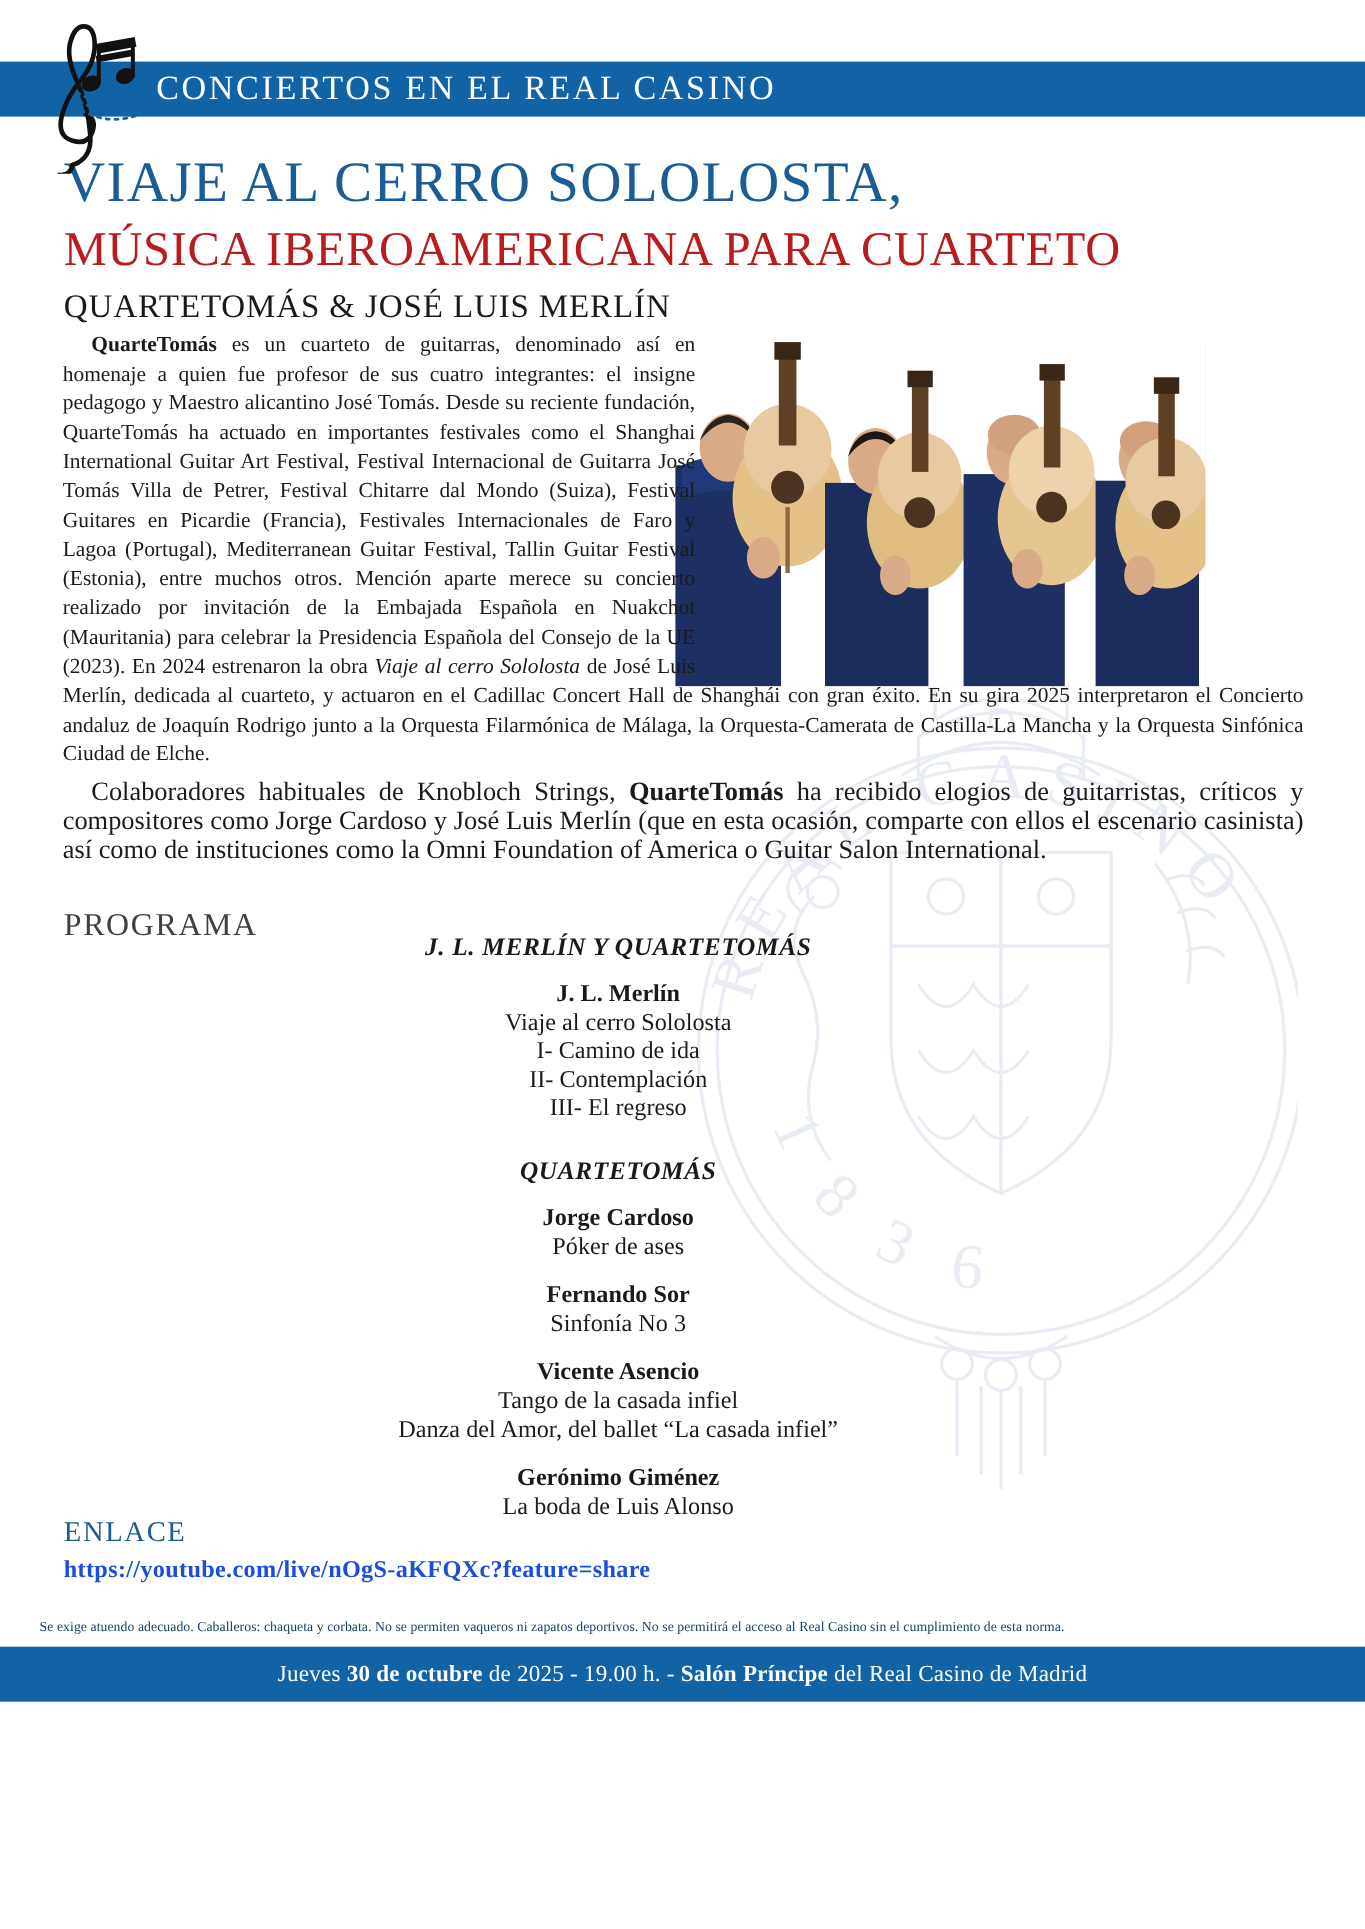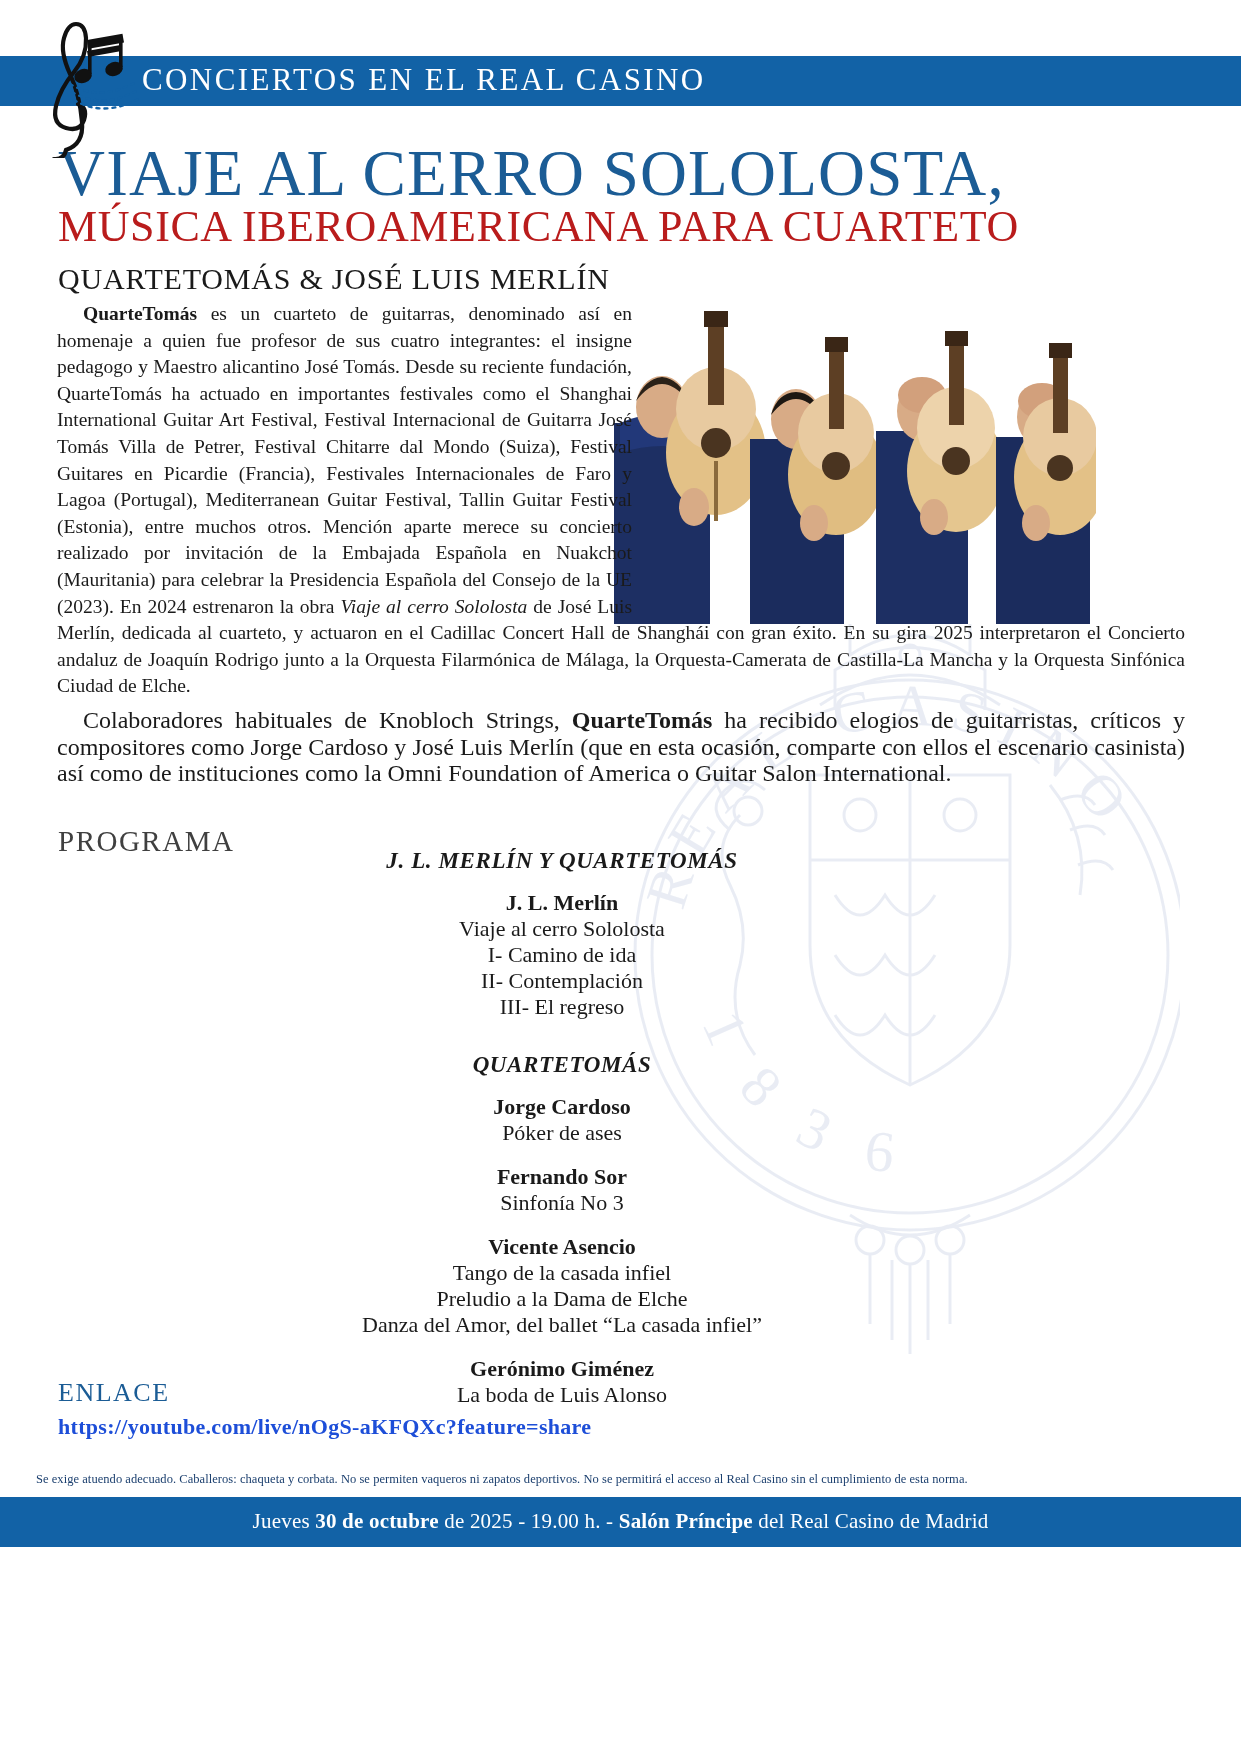--- a/index.html
+++ b/index.html
@@ -58,21 +58,21 @@
     z-index: 5;
   }
 
   
   #main-title {
     position: absolute;
     left: 58px;
     top: 141px;
     z-index: 3;
     color: #1B5C95;
-    font-size: 65px;
+    font-size: 52px;
     letter-spacing: 1.2px;
     line-height: 1;
     white-space: nowrap;
   }
   #sub-title {
     position: absolute;
     left: 58px;
     top: 205px;
     z-index: 3;
     color: #b91c1c;
@@ -414,21 +414,20 @@
       <div class="prog-composer">Jorge Cardoso</div>
       <div class="prog-work">Póker de ases</div>
     </div>
     <div class="prog-group">
       <div class="prog-composer">Fernando Sor</div>
       <div class="prog-work">Sinfonía No 3</div>
     </div>
     <div class="prog-group">
       <div class="prog-composer">Vicente Asencio</div>
       <div class="prog-work">Tango de la casada infiel</div>
-      <div class="prog-work">Preludio a la Dama de Elche</div>
       <div class="prog-work">Danza del Amor, del ballet “La casada infiel”</div>
     </div>
     <div class="prog-group">
       <div class="prog-composer">Gerónimo Giménez</div>
       <div class="prog-work">La boda de Luis Alonso</div>
     </div>
   </div>
 
 <div id="enlace-heading">ENLACE</div>
 <div id="enlace-url">https://youtube.com/live/nOgS-aKFQXc?feature=share</div>

